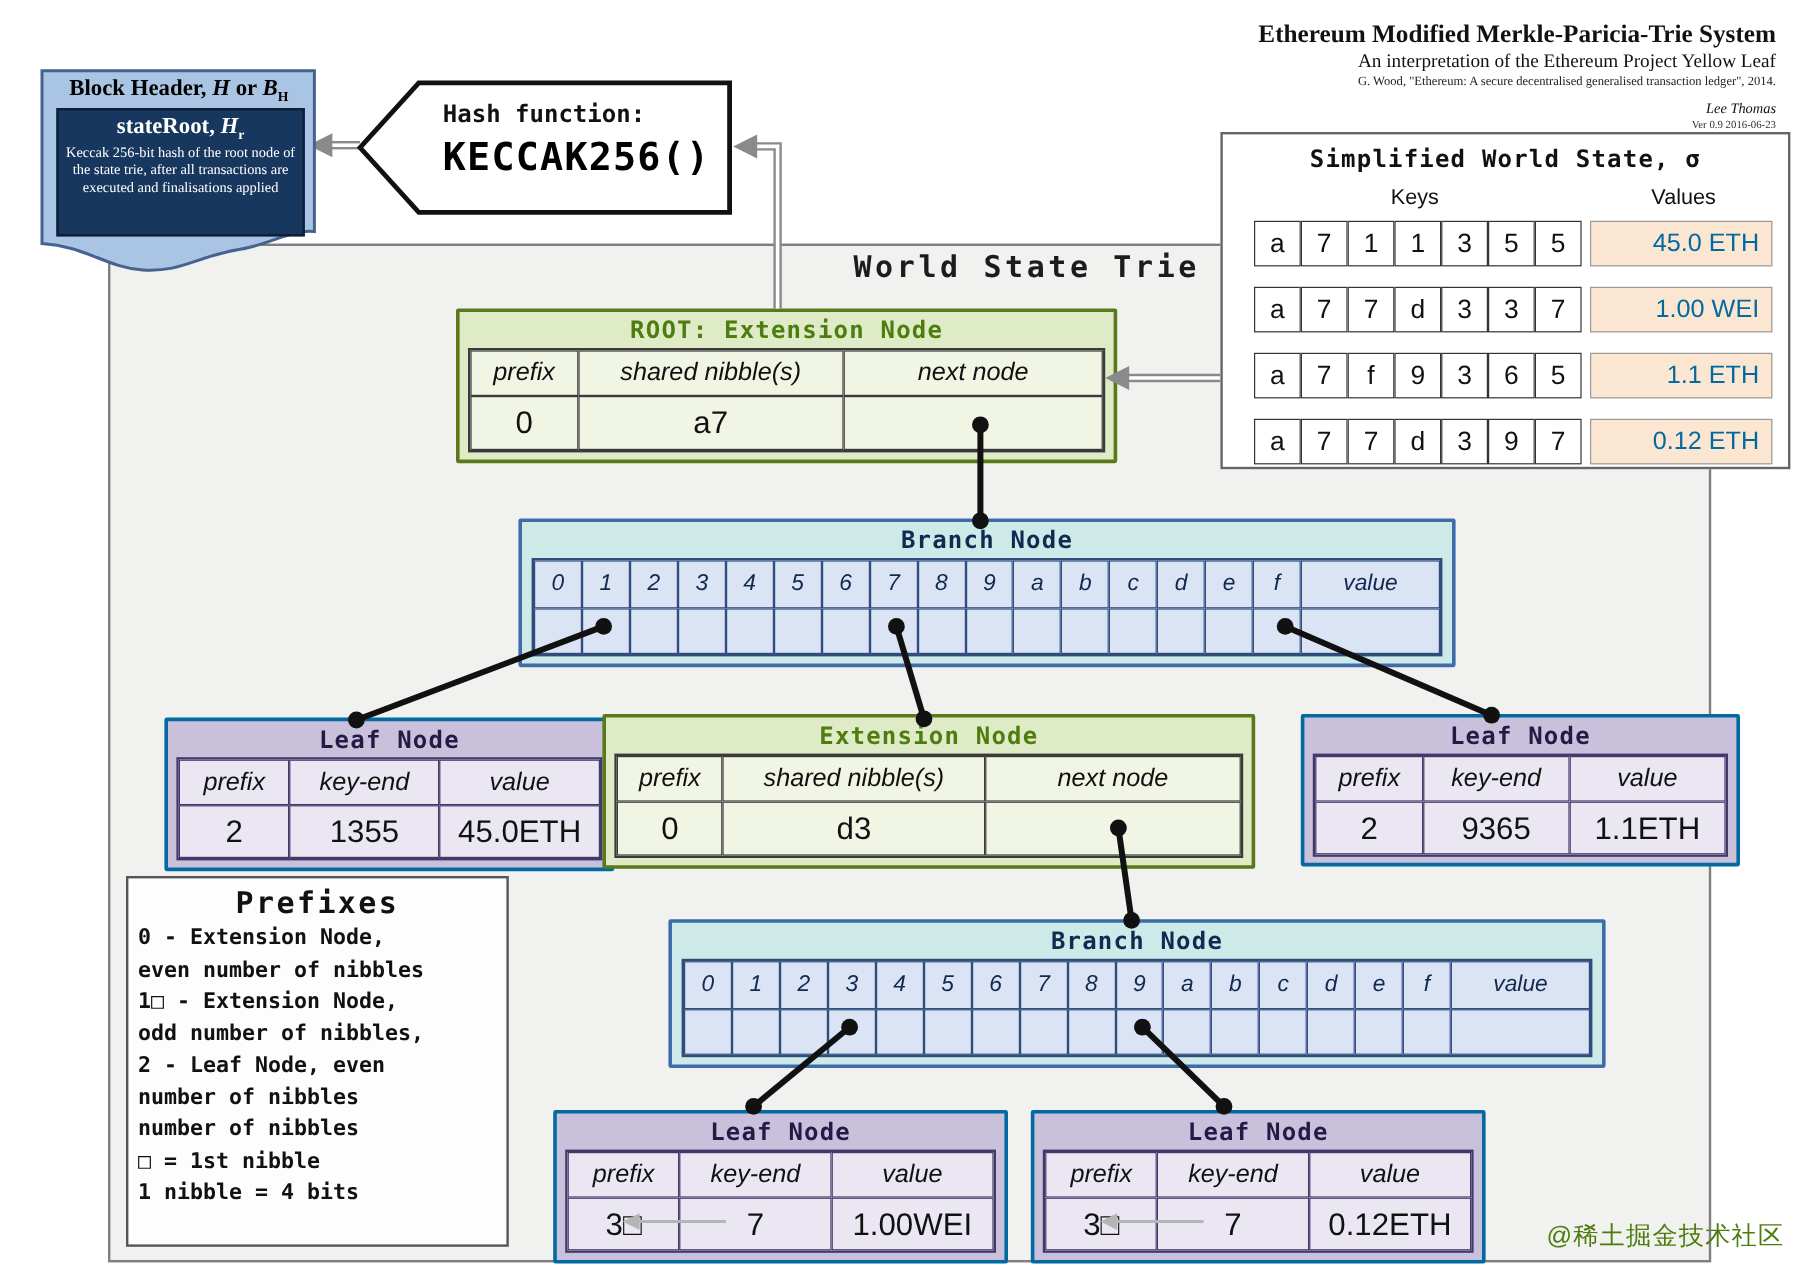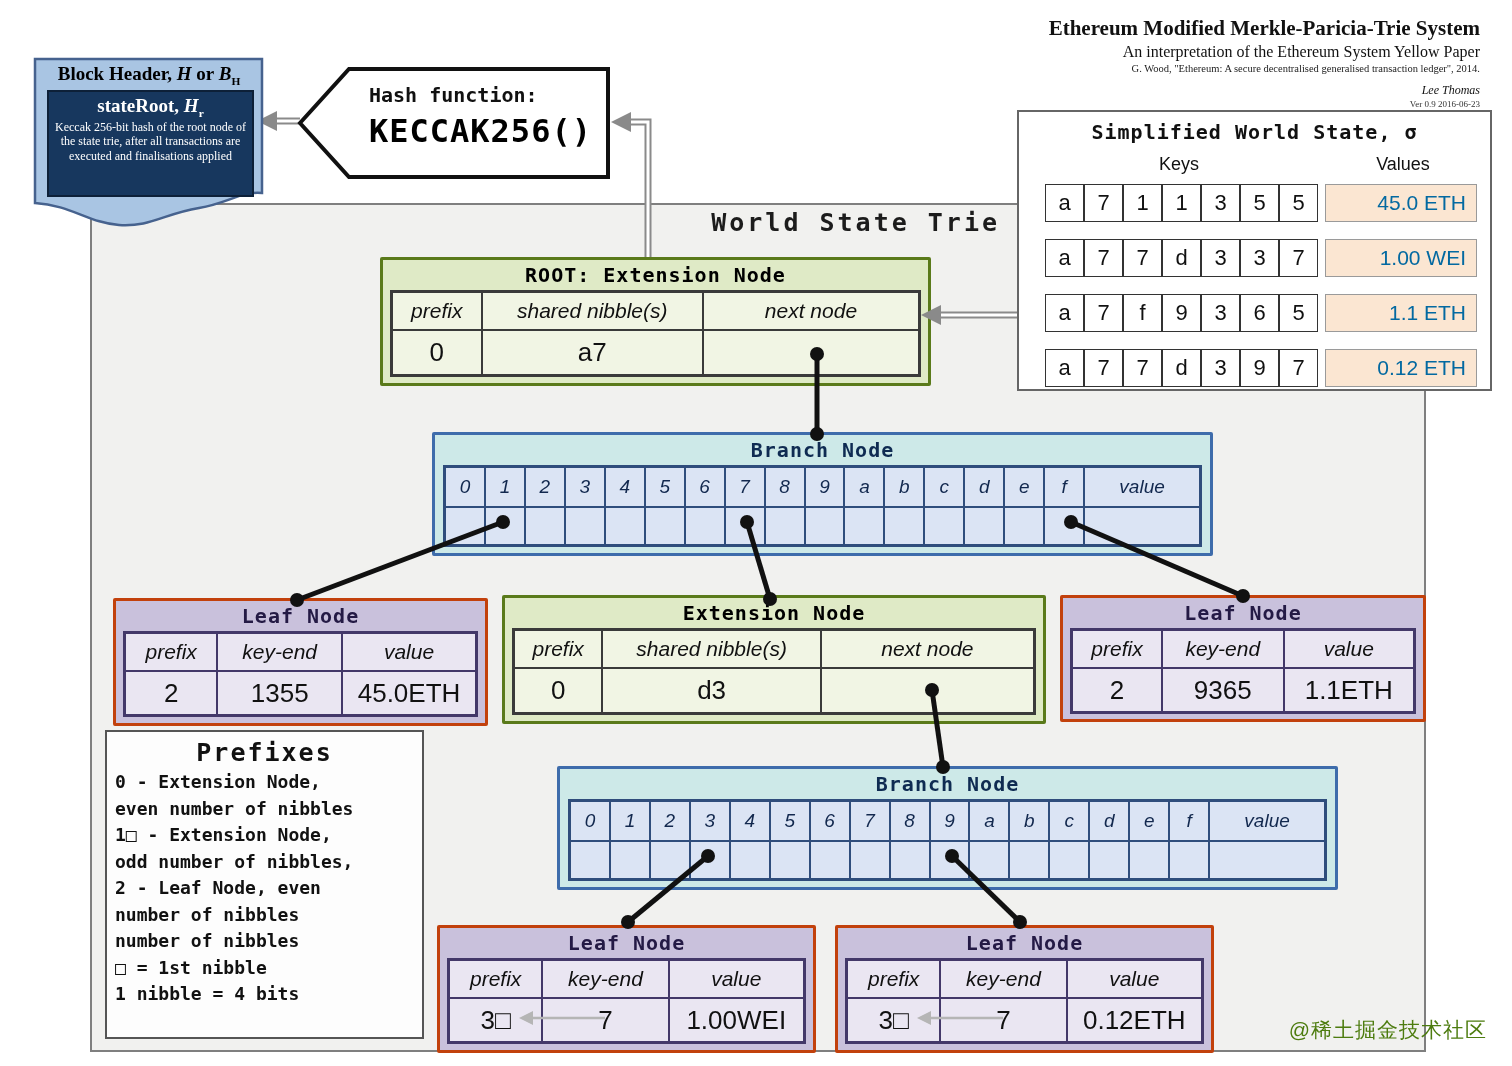--- a/index.html
+++ b/index.html
@@ -47,53 +47,53 @@
      align-items:center;justify-content:flex-end;padding-right:10px;font-size:21px;color:#0369a1;}
   
   .node{position:absolute;z-index:2;border-radius:2px;}
   .node-head{height:30px;line-height:30px;text-align:center;font-size:20px;letter-spacing:1px;}
   .ntable{margin:0 7px 7px 7px;display:grid;border:2px solid #3a3a3a;}
   .ntable div{display:flex;align-items:center;justify-content:center;}
   .hc{font-style:italic;font-size:21px;}
   .vc{font-size:26px;}
   
   .green{background:#dfeac6;border:3px solid #5a7a1a;}
-  .green .node-head{color:#000000;}
+  .green .node-head{color:#4d7c0f;}
   .green .ntable{grid-template-columns:0.85fr 2.1fr 2.05fr;grid-template-rows:38px 45px;}
   .green .ntable div{border:1px solid #3a3a3a;background:#f1f5e4;color:#111;}
   
   .branch{background:#cde9e8;border:3px solid #3e6cab;}
   .branch .node-head{color:#0f2b52;}
   .branch .ntable{margin:0 8px 8px 8px;grid-template-columns:repeat(16,1fr) 2.9fr;
      grid-template-rows:40px 38px;border-color:#2f4d7c;}
   .branch .ntable div{border:1px solid #2f4d7c;background:#dbe4f4;color:#12284e;}
   .branch .hc{font-size:19px;}
   
-  .leaf{background:#c9c1dc;border:3px solid #c2410c;}
+  .leaf{background:#c9c1dc;border:3px solid #0369a1;margin-left:24px;}
   .leaf .node-head{color:#241a45;}
   .leaf .ntable{grid-template-columns:1fr 1.35fr 1.45fr;grid-template-rows:38px 44px;border-color:#433869;}
   .leaf .ntable div{border:1px solid #433869;background:#eae6f2;color:#111;}
   
   #prefix-box{left:105px;top:730px;width:315px;height:305px;background:#fdfdfd;
      border:2px solid #555;z-index:2;}
   #prefix-title{text-align:center;font-size:25px;letter-spacing:2px;color:#111;margin-top:6px;}
   #prefix-lines{padding:2px 8px 0 8px;}
   .pline{font-family:"DejaVu Sans Mono",monospace;font-weight:bold;font-size:18px;
      line-height:26.5px;color:#111;white-space:nowrap;}
   
   #wires{left:0;top:0;width:1512px;height:1066px;z-index:3;pointer-events:none;}
   
   #watermark{right:25px;bottom:22px;color:#4d7c0f;font-size:21px;letter-spacing:1px;z-index:4;}
 </style>
 </head>
 <body>
 
 <div class="abs serif" id="paper-title">
   <div class="t1">Ethereum Modified Merkle-Paricia-Trie System</div>
-  <div class="t2">An interpretation of the Ethereum System Yellow Paper</div>
+  <div class="t2">An interpretation of the Ethereum Project Yellow Leaf</div>
   <div class="t3">G. Wood, "Ethereum: A secure decentralised generalised transaction ledger", 2014.</div>
   <div class="t4">Lee Thomas</div>
   <div class="t5">Ver 0.9 2016-06-23</div>
 </div>
 
 <div class="abs" id="trie-container"></div>
 <div class="abs mono" id="wst-label">World State Trie</div>
 
 <div class="abs" id="block-header">
   <svg width="232" height="174" viewBox="0 0 232 174">

